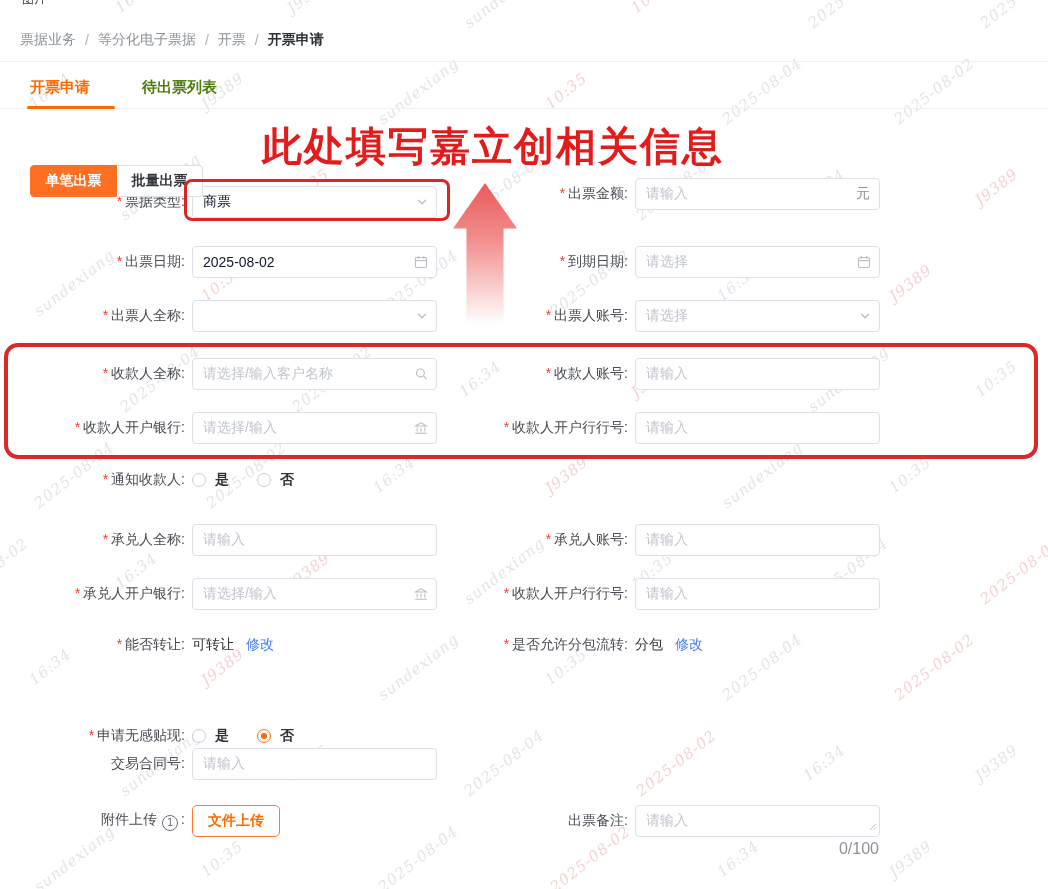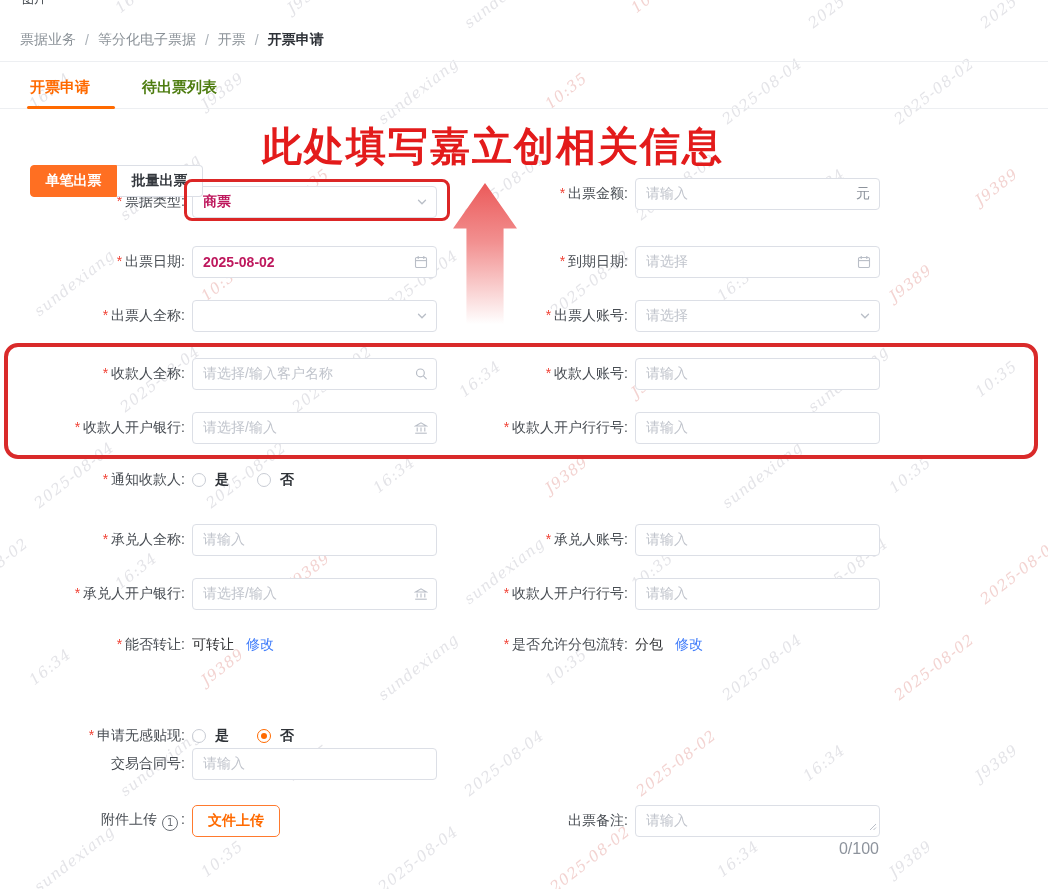--- a/index.html
+++ b/index.html
@@ -56,21 +56,21 @@
   .field.right{left:443px;}
   .lbl{width:185px;text-align:right;color:#484d53;font-weight:500;margin-right:7px;white-space:nowrap;}
   .req{color:#f04134;margin-right:3px;font-style:normal;font-size:14px;}
   .ctrl{
     position:relative;width:245px;height:32px;box-sizing:border-box;background:#fff;
     border:1px solid #dcdfe6;border-radius:4px;display:flex;align-items:center;
     padding:0 26px 0 10px;cursor:pointer;
   }
   .ctrl.plain{padding-right:10px;}
   .ph{color:#c0c4cc;white-space:nowrap;overflow:hidden;}
-  .val{color:#be185d;font-weight:bold;}
+  .val{color:#0f172a;}
   .ctrl .icon{position:absolute;right:8px;top:50%;transform:translateY(-50%);display:flex;}
   .suffix{position:absolute;right:9px;color:#8d939c;}
   .text-row{color:#303133;}
   .text-row .value-text{color:#303133;font-weight:500;}
   .link{color:#3e7bfa;margin-left:12px;cursor:pointer;}
   .radio{width:14px;height:14px;border-radius:50%;border:1px solid #c8ccd4;background:#fff;box-sizing:border-box;display:inline-block;cursor:pointer;}
   .radio.checked{border-color:#ff6a00;}
   .radio.checked::after{content:"";display:block;width:6px;height:6px;margin:3px;border-radius:50%;background:#ff6a00;}
   .radio-label{margin-left:9px;font-weight:700;color:#2f3338;}
   .radio-gap{width:28px;display:inline-block;}

